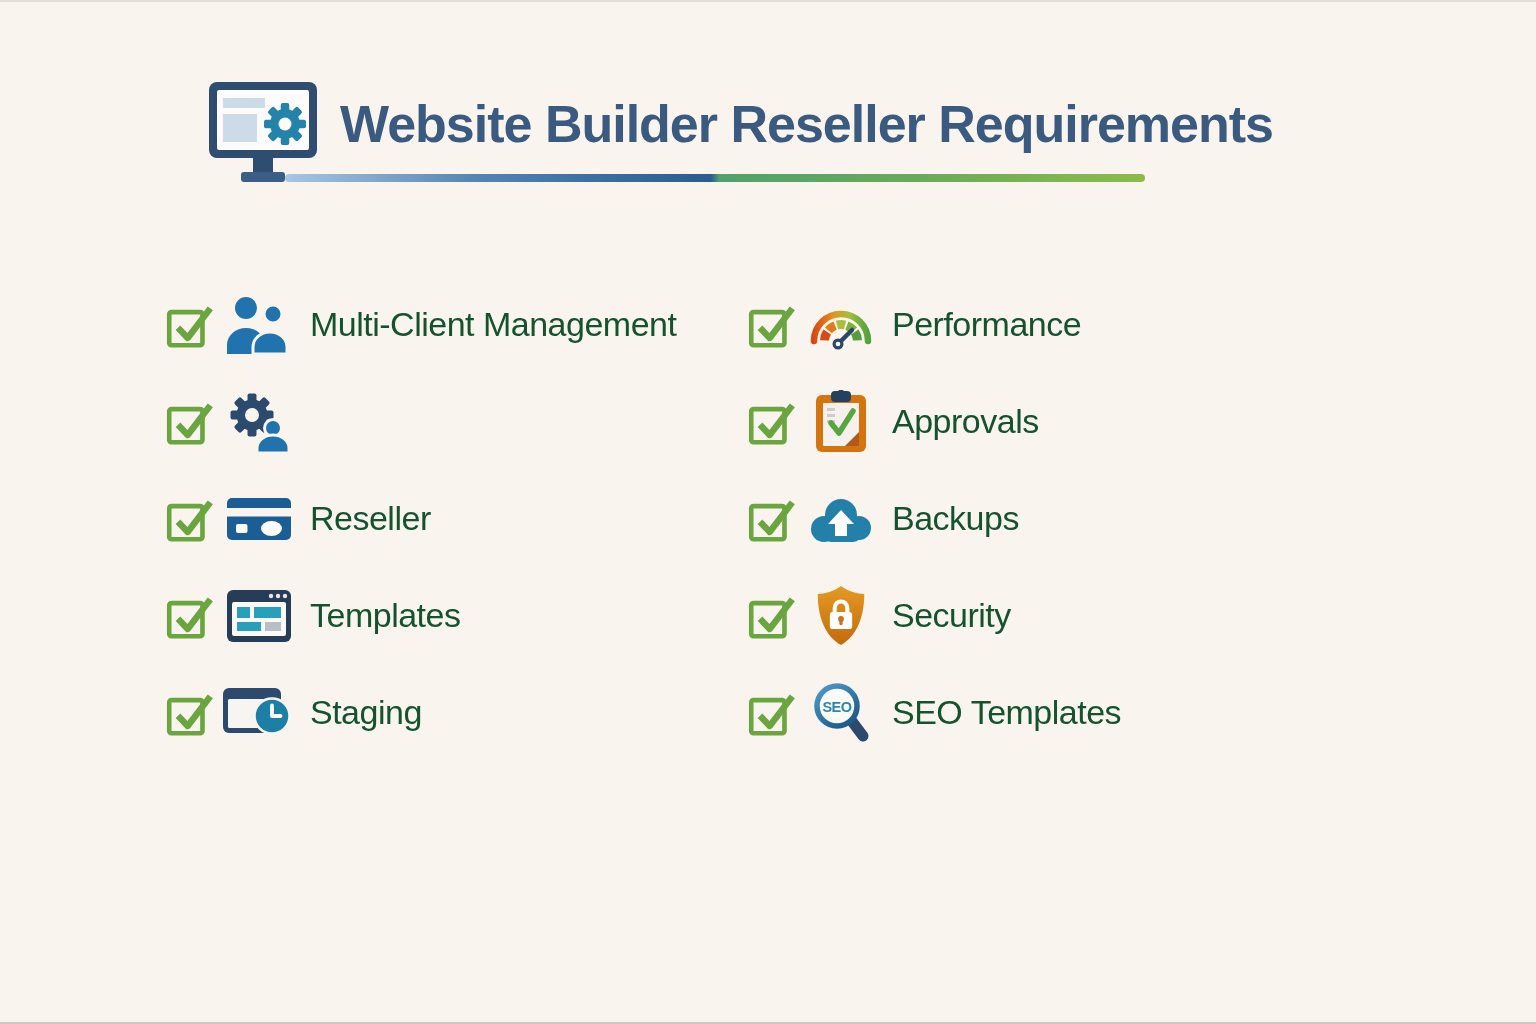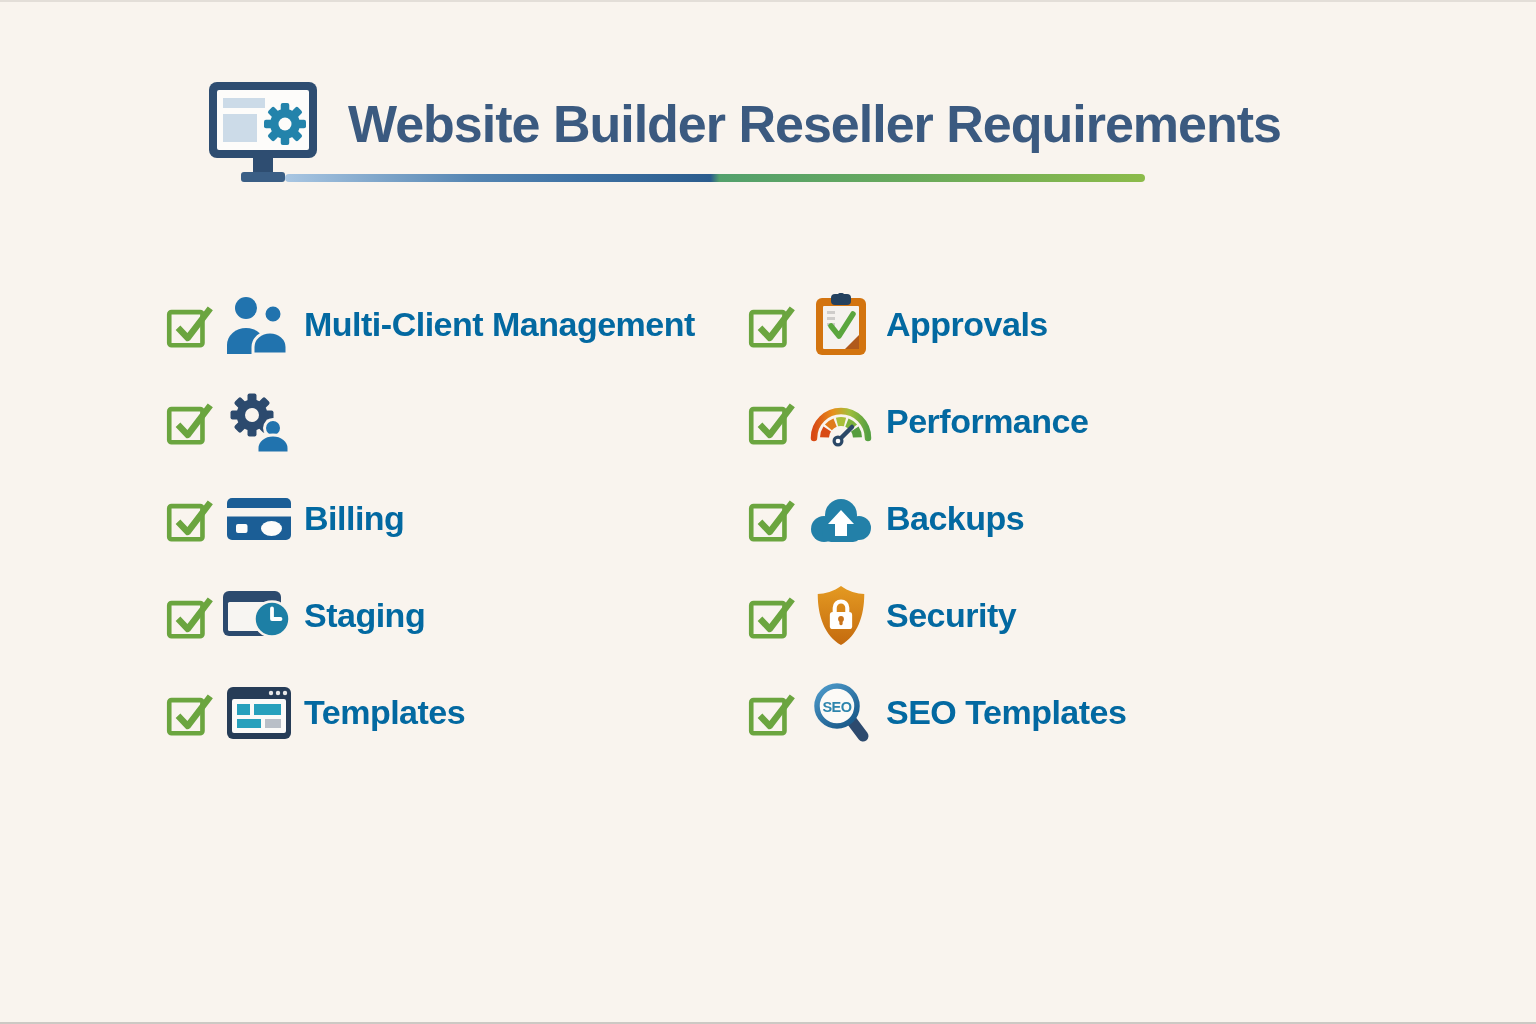--- a/index.html
+++ b/index.html
@@ -10,40 +10,40 @@
     font-family:"Liberation Sans", sans-serif;
     overflow:hidden;
   }
   .edge-line { position:absolute; left:0; width:1536px; height:2px; }
   .edge-top { top:0; background:#e3ded8; }
   .edge-bottom { bottom:0; background:#ccc9c4; }
 
   
   .header-logo { position:absolute; left:203px; top:80px; width:120px; height:106px; }
   .page-title {
-    position:absolute; left:348px; top:94px;
+    position:absolute; left:340px; top:94px;
     font-size:52px; font-weight:bold; letter-spacing:-1px;
     color:#3b5a80; white-space:nowrap;
   }
   .title-underline {
     position:absolute; left:285px; top:174px; width:860px; height:8px;
     border-radius:4px;
     background:linear-gradient(90deg,#a9c6e2 0%,#5585b2 22%,#3f72a4 34%,#2b5c8d 49.5%,#53a06c 50.5%,#68a95c 72%,#8cbb4a 100%);
   }
 
   
   .col { position:absolute; top:276px; display:flex; flex-direction:column; }
   .col-left  { left:166px; }
   .col-right { left:748px; }
   .row { height:97px; display:flex; align-items:center; }
   .check-wrap { width:48px; display:flex; justify-content:flex-start; }
   .icon-wrap  { width:74px; margin-left:8px; display:flex; justify-content:center; align-items:flex-start; }
   .item-label {
-    margin-left:8px; font-size:34px; font-weight:bold;
-    letter-spacing:-0.5px; color:#0369a1; white-space:nowrap;
+    margin-left:14px; font-size:34px; font-weight:normal;
+    letter-spacing:-0.5px; color:#14532d; white-space:nowrap;
   }
   svg { display:block; }
 </style>
 </head>
 <body>
 
 <div class="edge-line edge-top"></div>
 <div class="edge-line edge-bottom"></div>
 
 <svg class="header-logo" viewBox="0 0 120 106">
@@ -129,39 +129,21 @@
       </svg>
     </span>
     <span class="icon-wrap">
       <svg width="64" height="46" viewBox="0 0 64 46">
         <rect x="0" y="2" width="64" height="42" rx="5" fill="#1b5e96"></rect>
         <rect x="0" y="12" width="64" height="8.5" fill="#f9f4ee"></rect>
         <rect x="9" y="28" width="11.5" height="9" rx="2" fill="#fdfcfa"></rect>
         <ellipse cx="44.5" cy="32.5" rx="10.5" ry="7.5" fill="#fdfcfa"></ellipse>
       </svg>
     </span>
-    <span class="item-label">Billing</span>
-  </div>
-
-  <div class="row">
-    <span class="check-wrap">
-      <svg width="54" height="54" viewBox="0 0 52 52">
-        <rect x="3.5" y="12" width="36" height="36" rx="2.5" fill="none" stroke="#6ba53f" stroke-width="5"></rect>
-        <path d="M13,29 L23.5,40 L48,8" fill="none" stroke="#6ba53f" stroke-width="7" stroke-linejoin="round"></path>
-      </svg>
-    </span>
-    <span class="icon-wrap">
-      <svg width="72" height="58" viewBox="0 0 72 58">
-        <rect x="0" y="4" width="58" height="45" rx="6" fill="#2c4a6e"></rect>
-        <rect x="5" y="15" width="48" height="29" rx="1.5" fill="#f7f5f2"></rect>
-        <circle cx="49" cy="32" r="17.5" fill="#1d7fa5" stroke="#f9f4ee" stroke-width="2.5"></circle>
-        <path d="M49,32 V21.5 M49,32 H57.5" fill="none" stroke="#ffffff" stroke-width="3.8" stroke-linecap="round"></path>
-      </svg>
-    </span>
-    <span class="item-label">Staging</span>
+    <span class="item-label">Reseller</span>
   </div>
 
   <div class="row">
     <span class="check-wrap">
       <svg width="54" height="54" viewBox="0 0 52 52">
         <rect x="3.5" y="12" width="36" height="36" rx="2.5" fill="none" stroke="#6ba53f" stroke-width="5"></rect>
         <path d="M13,29 L23.5,40 L48,8" fill="none" stroke="#6ba53f" stroke-width="7" stroke-linejoin="round"></path>
       </svg>
     </span>
     <span class="icon-wrap">
@@ -173,46 +155,41 @@
         <circle cx="58" cy="7" r="2.2" fill="#e8e8e8"></circle>
         <rect x="10" y="18" width="13" height="11" fill="#27a0bc"></rect>
         <rect x="27" y="18" width="27" height="11" fill="#27a0bc"></rect>
         <rect x="10" y="33" width="24" height="9" fill="#27a0bc"></rect>
         <rect x="38" y="33" width="16" height="9" fill="#b9bfc7"></rect>
       </svg>
     </span>
     <span class="item-label">Templates</span>
   </div>
 
+  <div class="row">
+    <span class="check-wrap">
+      <svg width="54" height="54" viewBox="0 0 52 52">
+        <rect x="3.5" y="12" width="36" height="36" rx="2.5" fill="none" stroke="#6ba53f" stroke-width="5"></rect>
+        <path d="M13,29 L23.5,40 L48,8" fill="none" stroke="#6ba53f" stroke-width="7" stroke-linejoin="round"></path>
+      </svg>
+    </span>
+    <span class="icon-wrap">
+      <svg width="72" height="58" viewBox="0 0 72 58">
+        <rect x="0" y="4" width="58" height="45" rx="6" fill="#2c4a6e"></rect>
+        <rect x="5" y="15" width="48" height="29" rx="1.5" fill="#f7f5f2"></rect>
+        <circle cx="49" cy="32" r="17.5" fill="#1d7fa5" stroke="#f9f4ee" stroke-width="2.5"></circle>
+        <path d="M49,32 V21.5 M49,32 H57.5" fill="none" stroke="#ffffff" stroke-width="3.8" stroke-linecap="round"></path>
+      </svg>
+    </span>
+    <span class="item-label">Staging</span>
+  </div>
+
 </div>
 
 <div class="col col-right">
-
-  <div class="row">
-    <span class="check-wrap">
-      <svg width="54" height="54" viewBox="0 0 52 52">
-        <rect x="3.5" y="12" width="36" height="36" rx="2.5" fill="none" stroke="#6ba53f" stroke-width="5"></rect>
-        <path d="M13,29 L23.5,40 L48,8" fill="none" stroke="#6ba53f" stroke-width="7" stroke-linejoin="round"></path>
-      </svg>
-    </span>
-    <span class="icon-wrap">
-      <svg width="54" height="64" viewBox="0 0 54 64">
-        <rect x="2" y="5" width="50" height="57" rx="6" fill="#d3740f"></rect>
-        <rect x="17" y="1" width="20" height="11" rx="4" fill="#24415f"></rect>
-        <circle cx="27" cy="4.5" r="3.2" fill="none" stroke="#24415f" stroke-width="3"></circle>
-        <rect x="9" y="13" width="36" height="43" rx="1" fill="#f5f2ee"></rect>
-        <rect x="13" y="18" width="8" height="3" fill="#cfcdca"></rect>
-        <rect x="13" y="24" width="8" height="3" fill="#cfcdca"></rect>
-        <rect x="13" y="30" width="8" height="3" fill="#cfcdca"></rect>
-        <path d="M45,56 V42 L31,56 Z" fill="#b0591b"></path>
-        <path d="M17,33 L25,43 L39,21" fill="none" stroke="#5aa63e" stroke-width="5.5" stroke-linecap="round" stroke-linejoin="round"></path>
-      </svg>
-    </span>
-    <span class="item-label">Approvals</span>
-  </div>
 
   <div class="row">
     <span class="check-wrap">
       <svg width="54" height="54" viewBox="0 0 52 52">
         <rect x="3.5" y="12" width="36" height="36" rx="2.5" fill="none" stroke="#6ba53f" stroke-width="5"></rect>
         <path d="M13,29 L23.5,40 L48,8" fill="none" stroke="#6ba53f" stroke-width="7" stroke-linejoin="round"></path>
       </svg>
     </span>
     <span class="icon-wrap">
       <svg width="68" height="56" viewBox="0 0 68 56">
@@ -239,20 +216,43 @@
   </div>
 
   <div class="row">
     <span class="check-wrap">
       <svg width="54" height="54" viewBox="0 0 52 52">
         <rect x="3.5" y="12" width="36" height="36" rx="2.5" fill="none" stroke="#6ba53f" stroke-width="5"></rect>
         <path d="M13,29 L23.5,40 L48,8" fill="none" stroke="#6ba53f" stroke-width="7" stroke-linejoin="round"></path>
       </svg>
     </span>
     <span class="icon-wrap">
+      <svg width="54" height="64" viewBox="0 0 54 64">
+        <rect x="2" y="5" width="50" height="57" rx="6" fill="#d3740f"></rect>
+        <rect x="17" y="1" width="20" height="11" rx="4" fill="#24415f"></rect>
+        <circle cx="27" cy="4.5" r="3.2" fill="none" stroke="#24415f" stroke-width="3"></circle>
+        <rect x="9" y="13" width="36" height="43" rx="1" fill="#f5f2ee"></rect>
+        <rect x="13" y="18" width="8" height="3" fill="#cfcdca"></rect>
+        <rect x="13" y="24" width="8" height="3" fill="#cfcdca"></rect>
+        <rect x="13" y="30" width="8" height="3" fill="#cfcdca"></rect>
+        <path d="M45,56 V42 L31,56 Z" fill="#b0591b"></path>
+        <path d="M17,33 L25,43 L39,21" fill="none" stroke="#5aa63e" stroke-width="5.5" stroke-linecap="round" stroke-linejoin="round"></path>
+      </svg>
+    </span>
+    <span class="item-label">Approvals</span>
+  </div>
+
+  <div class="row">
+    <span class="check-wrap">
+      <svg width="54" height="54" viewBox="0 0 52 52">
+        <rect x="3.5" y="12" width="36" height="36" rx="2.5" fill="none" stroke="#6ba53f" stroke-width="5"></rect>
+        <path d="M13,29 L23.5,40 L48,8" fill="none" stroke="#6ba53f" stroke-width="7" stroke-linejoin="round"></path>
+      </svg>
+    </span>
+    <span class="icon-wrap">
       <svg width="68" height="52" viewBox="0 0 68 50">
         <g fill="#2380a8">
           <circle cx="17" cy="35" r="13"></circle>
           <circle cx="34" cy="21" r="16"></circle>
           <circle cx="52" cy="34" r="12"></circle>
           <rect x="15" y="30" width="40" height="18" rx="9"></rect>
         </g>
         <path d="M34,16 L47,30 H40 V42 H28 V30 H21 Z" fill="#ffffff"></path>
       </svg>
     </span>

